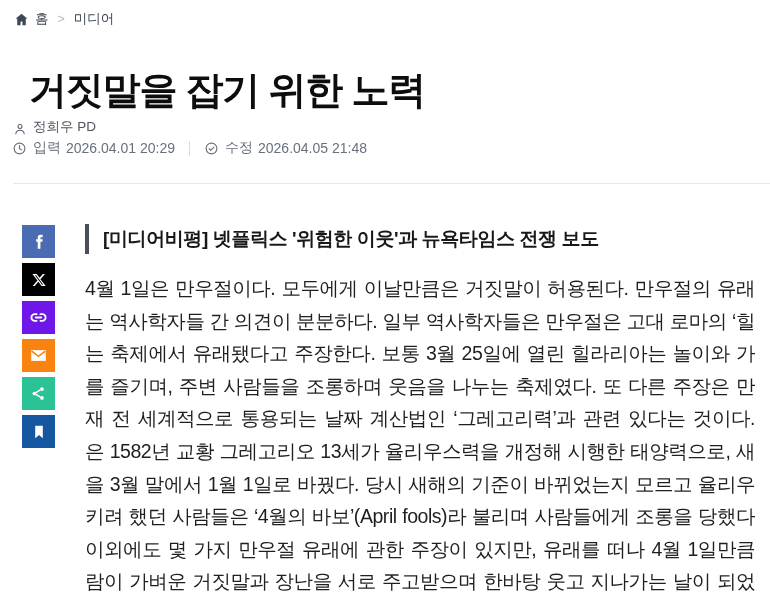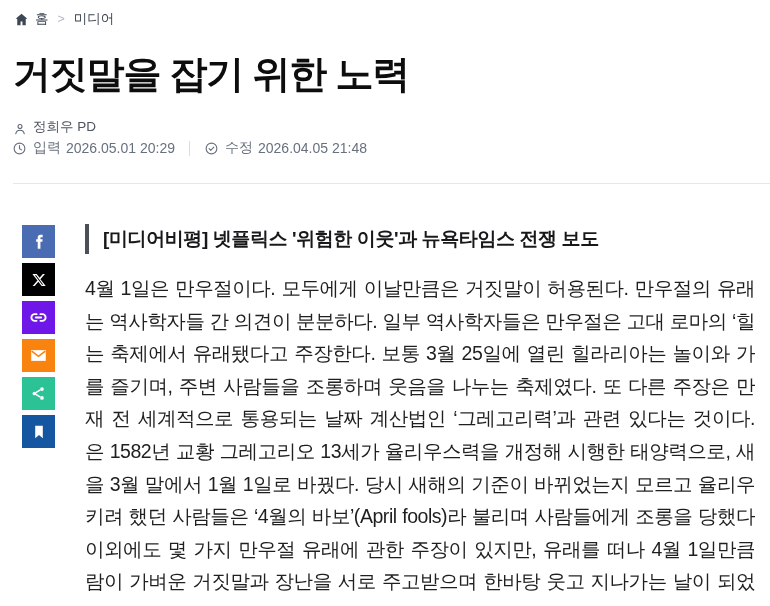--- a/index.html
+++ b/index.html
@@ -5,21 +5,21 @@
   html,body { margin:0; padding:0; background:#ffffff; }
   body { width:770px; height:606px; font-family:"Liberation Sans","DejaVu Sans",sans-serif; }
   .page { position:relative; width:770px; height:606px; overflow:hidden; background:#fff; }
 
   
   .breadcrumb { position:absolute; top:10px; left:14px; display:flex; align-items:center; gap:9px; font-size:13.5px; color:#3f4754; }
   .crumb { display:flex; align-items:center; gap:6px; color:#3f4754; text-decoration:none; cursor:pointer; }
   .sep { color:#b3bac3; font-size:12.5px; transform:translateY(-0.5px); }
 
   
-  .title { position:absolute; top:52px; left:13px; margin:0; font-size:38px; line-height:1.2; font-weight:800; letter-spacing:-1.2px; color:#0d0d0d; white-space:nowrap; }
+  .title { position:absolute; top:52px; left:13px; margin:16px; font-size:38px; line-height:1.2; font-weight:800; letter-spacing:-1.2px; color:#0d0d0d; white-space:nowrap; }
 
   
   .author-row { position:absolute; top:118px; left:13px; display:flex; align-items:flex-end; gap:6px; font-size:13.5px; color:#4e5560; }
   .meta-row { position:absolute; top:139px; left:12px; display:flex; align-items:center; gap:6px; font-size:14px; color:#68707e;justify-content:center; }
   .meta-date { margin-left:-1px; }
   .vsep { width:1px; height:15px; background:#d9dde2; margin:0 8px; }
 
   
   .divider { position:absolute; top:183px; left:13px; right:0; height:1px; background:#e7e7e7; border:none; margin:0; }
 
@@ -76,21 +76,21 @@
   <div class="meta-row">
     <span class="icon">
       <svg width="15" height="15" viewBox="0 0 24 24">
           <g fill="none" stroke="#68707e" stroke-width="1.8" stroke-linecap="round">
             <circle cx="12" cy="12" r="8.6"></circle>
             <path d="M12 7.2v5l3.3 2"></path>
           </g>
         </svg>
     </span>
     <span class="meta-label">입력</span>
-    <span class="meta-date">2026.05.01 20:29</span>
+    <span class="meta-date">2026.04.01 20:29</span>
     <span class="vsep"></span>
     <span class="icon">
       <svg width="15" height="15" viewBox="0 0 24 24">
           <g fill="none" stroke="#68707e" stroke-width="1.8" stroke-linecap="round" stroke-linejoin="round">
             <circle cx="12" cy="12" r="8.6"></circle>
             <path d="M8.2 12.3l2.6 2.6 5-5.2"></path>
           </g>
         </svg>
     </span>
     <span class="meta-label">수정</span>

